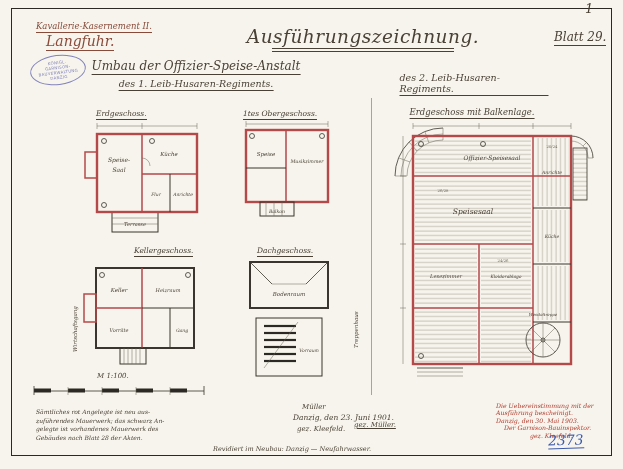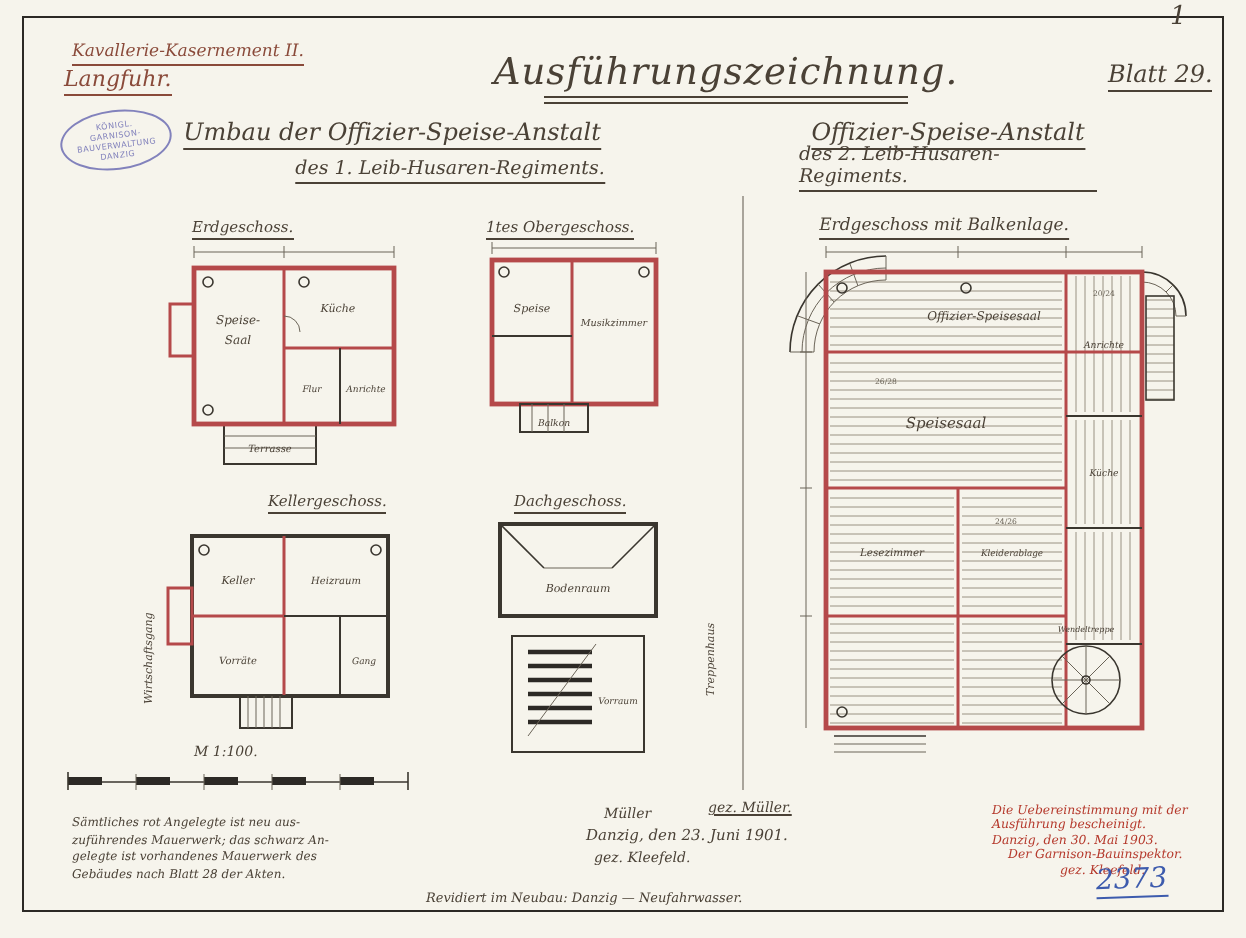--- a/index.html
+++ b/index.html
@@ -35,32 +35,31 @@
 </style>
 </head>
 <body>
 
 <div class="sheet">
   <div class="frame abs"></div>
 
   <div class="abs hand" style="left:585px;top:1px;font-size:13px;">1</div>
 
   <div class="abs hand red-ink uline" style="left:36px;top:21px;font-size:8.5px;text-align:right;">Kavallerie-Kasernement II.</div>
-  <div class="abs hand red-ink uline" style="left:32px;top:33px;font-size:11px;">Langfuhr.</div>
+  <div class="abs hand red-ink uline" style="left:46px;top:33px;font-size:14px;">Langfuhr.</div>
 
   <div class="abs" style="left:363px;top:26px;">
     <div class="hand cx" style="font-size:18.5px;letter-spacing:.5px;">Ausführungszeichnung.</div>
   </div>
   <div class="abs flourish" style="left:272px;top:48px;width:182px;"></div>
 
   <div class="abs hand uline" style="left:554px;top:30px;font-size:12px;">Blatt 29.</div>
 
   <div class="abs" style="left:196px;top:55px;text-align:center;"><div class="hand cx uline" style="font-size:12px;">Umbau der Offizier-Speise-Anstalt</div></div>
-  <div class="abs" style="left:196px;top:72px;"><div class="hand cx uline" style="font-size:9.5px;margin-left:29px;">des 1. Leib-Husaren-Regiments.</div></div>
-  <div class="abs" style="left:474px;top:55px;"><div class="hand cx uline" style="font-size:12px;">Offizier-Speise-Anstalt</div></div>
+  <div class="abs" style="left:196px;top:72px;"><div class="hand cx uline" style="font-size:9.5px;">des 1. Leib-Husaren-Regiments.</div></div>
   <div class="abs" style="left:474px;top:72px;"><div class="hand cx uline" style="font-size:9.5px;">des 2. Leib-Husaren-Regiments.</div></div>
 
   <div class="abs stamp" style="left:30px;top:55px;width:56px;height:30px;">
     <div class="inner">KÖNIGL.</div>
     <div class="inner">GARNISON-BAUVERWALTUNG</div>
     <div class="inner">DANZIG</div>
   </div>
 
   <div class="abs hand uline" style="left:96px;top:109px;font-size:7.5px;">Erdgeschoss.</div>
   <div class="abs hand uline" style="left:243px;top:109px;font-size:7.5px;">1tes Obergeschoss.</div>
@@ -271,21 +270,21 @@
   <div class="abs" style="left:36px;top:408px;">
     <div class="hand notes-line">Sämtliches rot Angelegte ist neu aus-</div>
     <div class="hand notes-line">zuführendes Mauerwerk; das schwarz An-</div>
     <div class="hand notes-line">gelegte ist vorhandenes Mauerwerk des</div>
     <div class="hand notes-line">Gebäudes nach Blatt 28 der Akten.</div>
   </div>
 
   <div class="abs hand" style="left:302px;top:403px;font-size:7px;">Müller</div>
   <div class="abs hand" style="left:293px;top:413px;font-size:7.5px;">Danzig, den 23. Juni 1901.</div>
   <div class="abs hand" style="left:297px;top:425px;font-size:7px;">gez. Kleefeld.</div>
-  <div class="abs hand" style="left:354px;top:400px;font-size:7px;text-decoration:underline;">gez. Müller.</div>
+  <div class="abs hand" style="left:354px;top:421px;font-size:7px;text-decoration:underline;">gez. Müller.</div>
   <div class="abs hand" style="left:213px;top:445px;font-size:6.5px;">Revidiert im Neubau: Danzig — Neufahrwasser.</div>
 
   <div class="abs" style="left:496px;top:402px;">
     <div class="cert-line cert-ink">Die Uebereinstimmung mit der</div>
     <div class="cert-line cert-ink">Ausführung bescheinigt.</div>
     <div class="cert-line cert-ink">Danzig, den 30. Mai 1903.</div>
     <div class="cert-line cert-ink" style="margin-left:8px;">Der Garnison-Bauinspektor.</div>
     <div class="cert-line cert-ink" style="margin-left:34px;">gez. Kleefeld.</div>
   </div>
 

